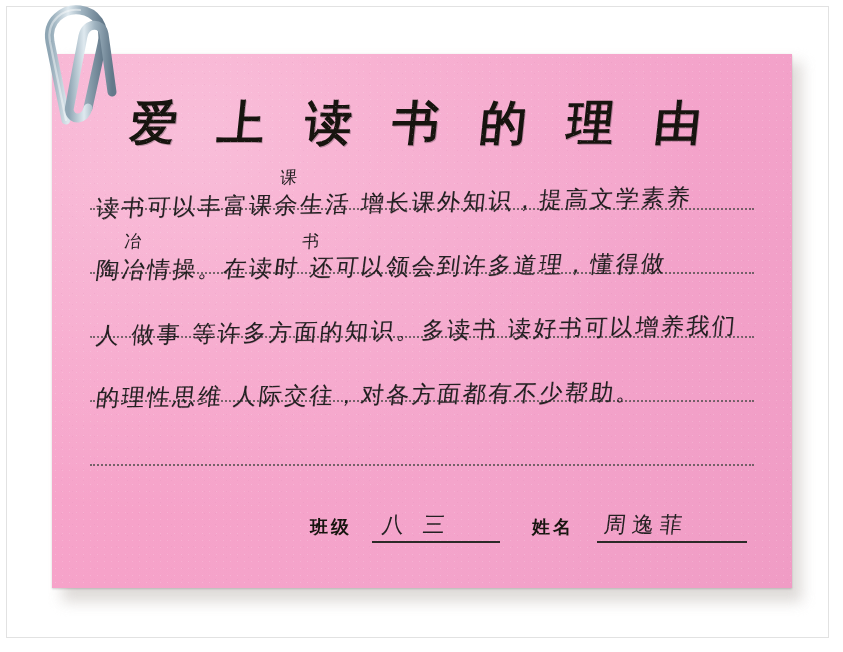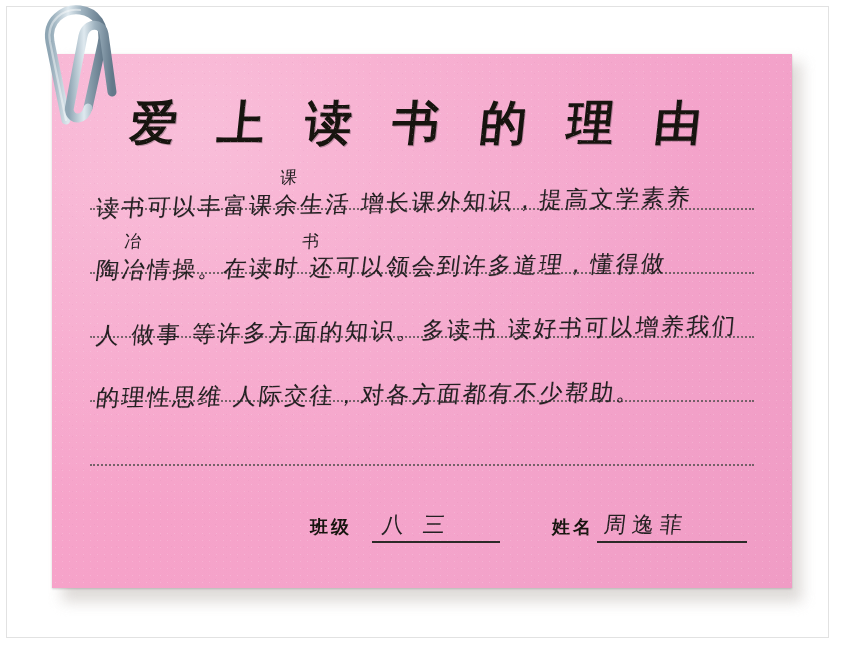--- a/index.html
+++ b/index.html
@@ -157,21 +157,21 @@
   .footer-underline {
     position: absolute;
     height: 0;
     border-top: 2px solid #2c2a28;
     top: 31px;
   }
 
   #class-label    { left: 258px; }
   #class-value    { left: 330px; }
   #class-line     { left: 320px; width: 128px; }
-  #name-label     { left: 480px; margin-left: 20px; }
+  #name-label     { left: 480px; }
   #name-value     { left: 552px; }
   #name-line      { left: 545px; width: 150px; }
 
   
   #clip {
     position: absolute;
     left: 36px;
     top: 2px;
     width: 120px;
     height: 130px;

